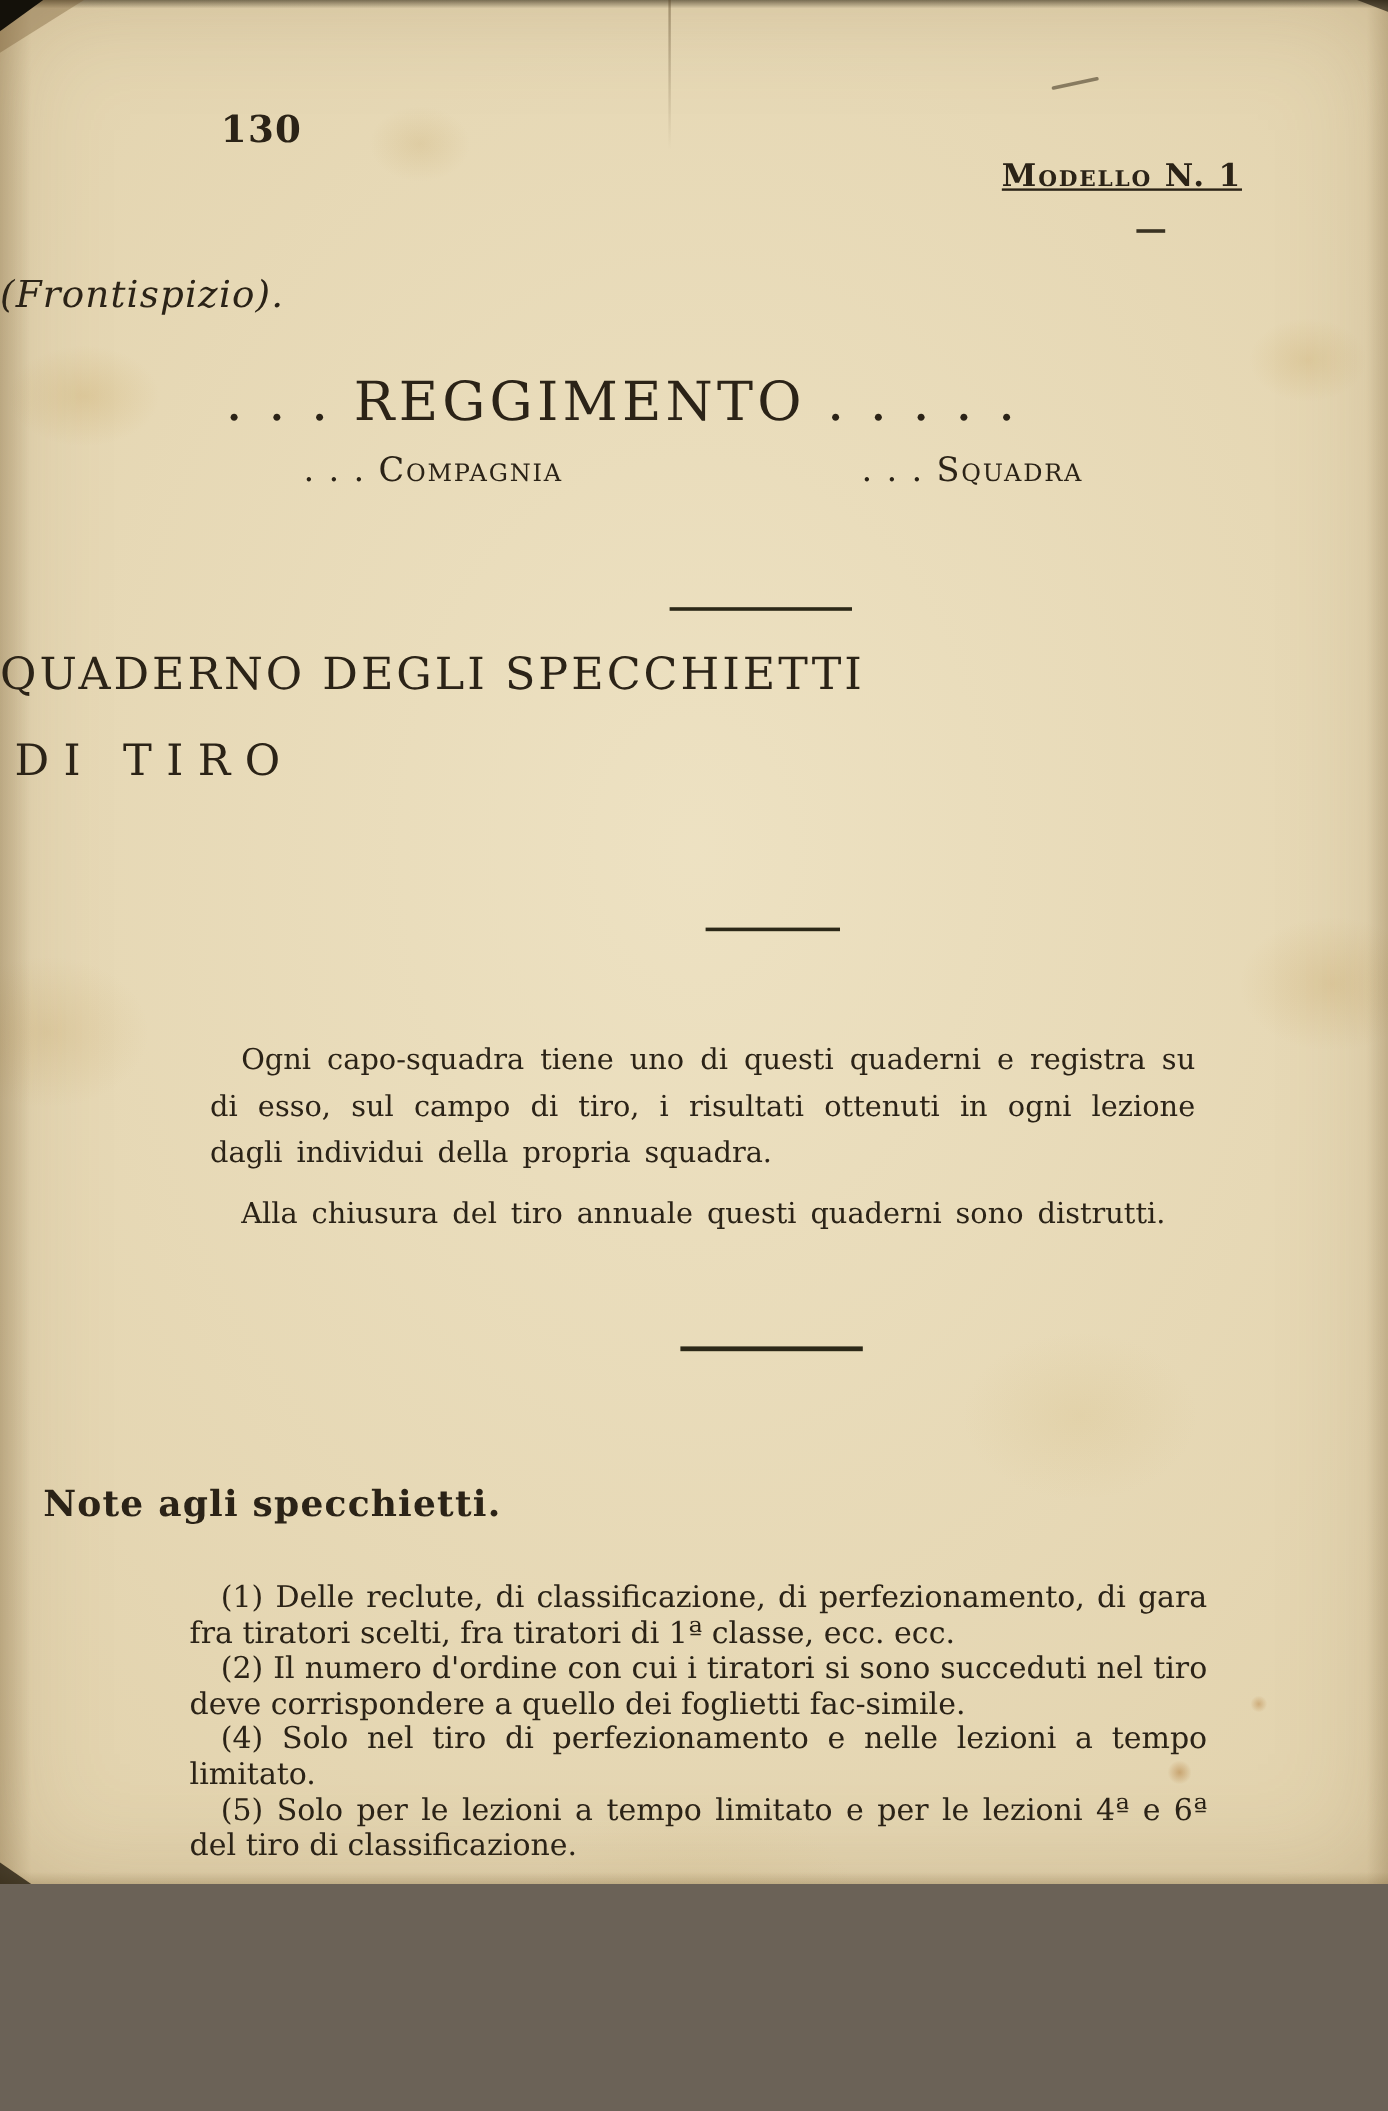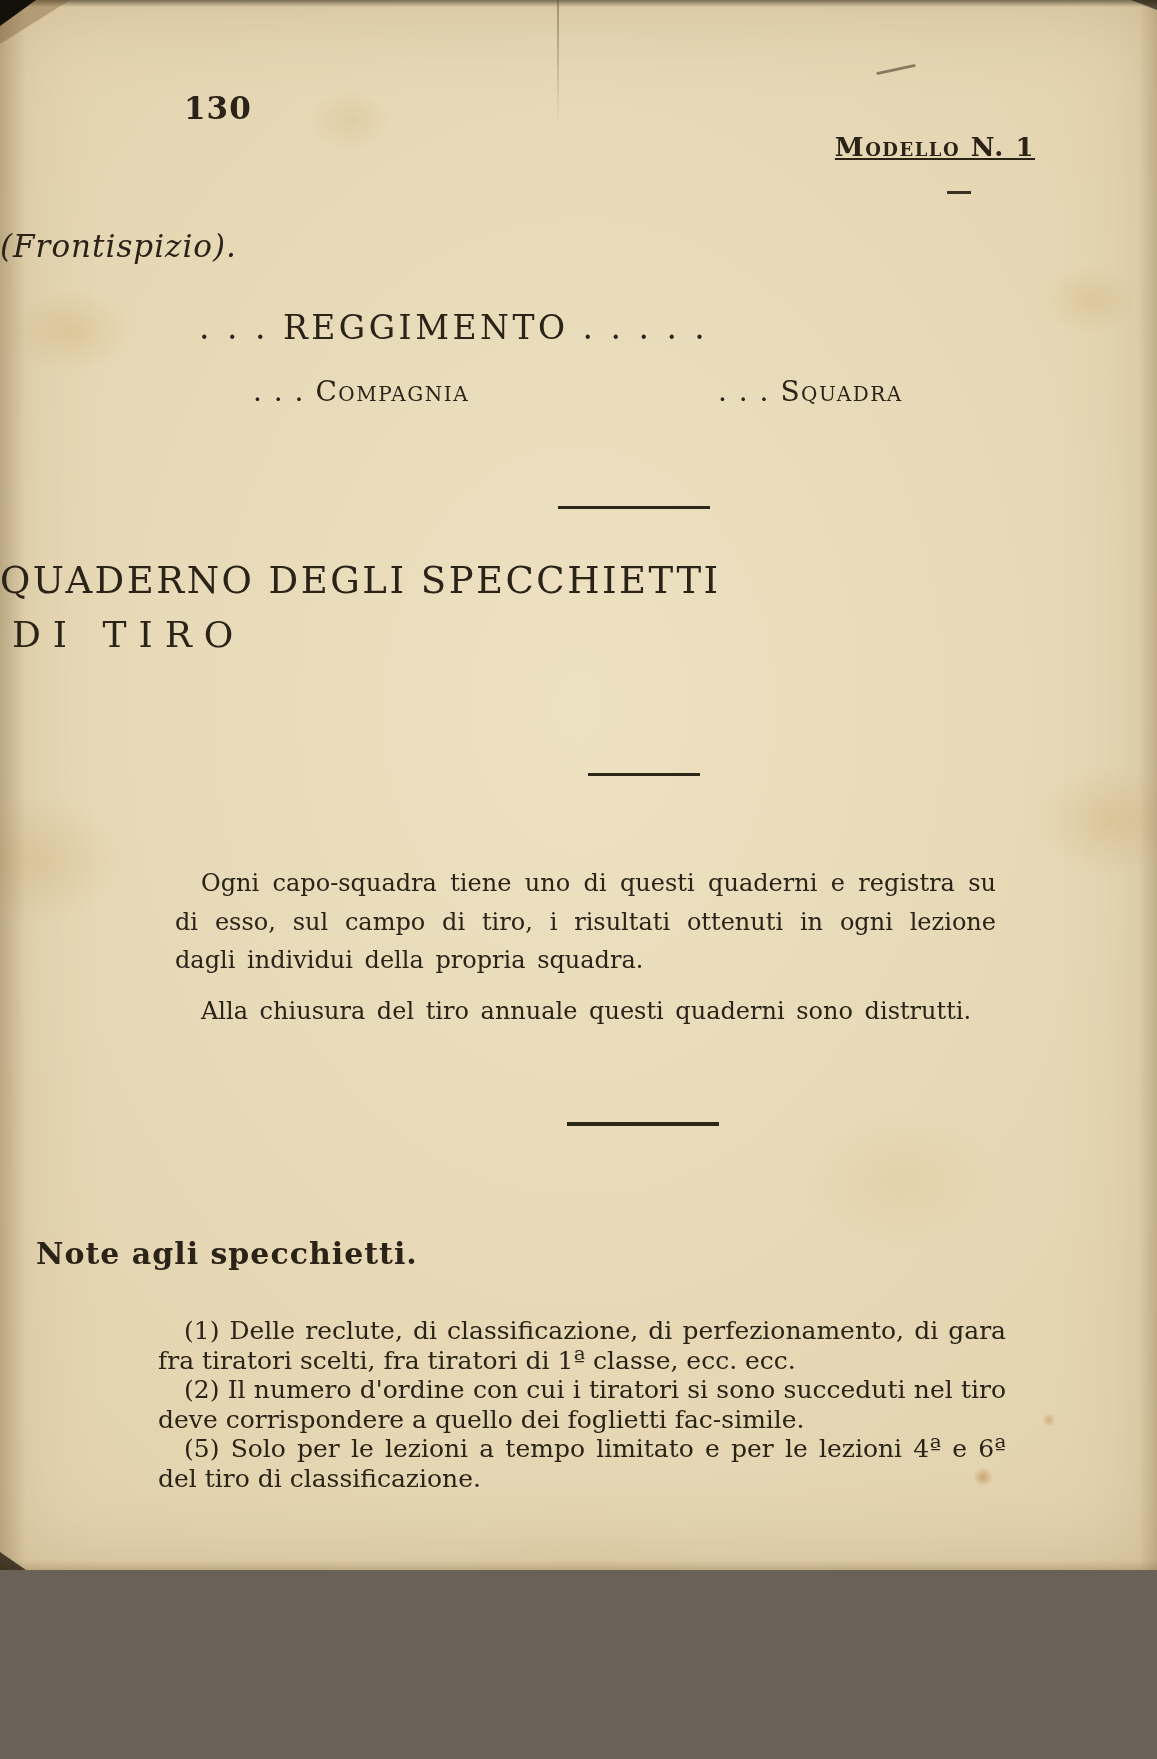--- a/index.html
+++ b/index.html
@@ -36,28 +36,28 @@
   .corner-tl2{top:0;left:0;width:0;height:0;border-top:44px solid rgba(110,80,40,.35);border-right:70px solid transparent;}
   .corner-tr{top:0;right:0;width:0;height:0;border-top:10px solid rgba(28,22,10,.65);border-left:26px solid transparent;}
   .corner-bl{bottom:0;left:0;width:0;height:0;border-bottom:18px solid rgba(28,22,10,.75);border-right:26px solid transparent;}
   .crease{left:557px;top:0;width:2px;height:125px;background:linear-gradient(to bottom, rgba(90,70,40,.45), rgba(90,70,40,0));}
   .scratch{left:876px;top:68px;width:40px;height:3px;background:rgba(60,50,30,.55);border-radius:2px;transform:rotate(-12deg);}
   
   .pageno{left:184px;top:90px;font-size:31px;font-weight:bold;letter-spacing:1px;}
   .model{right:122px;top:132px;font-size:26px;font-weight:bold;font-variant:small-caps;letter-spacing:1.5px;text-decoration:underline;}
   .model-dash{left:947px;top:191px;width:24px;height:3px;background:#3a3222;}
   .frontis{top:228px;font-style:italic;font-size:31px;letter-spacing:1px;}
-  .reggimento{left:188px;top:308px;font-size:33px;letter-spacing:3.5px;margin-left:11px;}
+  .reggimento{left:188px;top:308px;font-size:45px;letter-spacing:3.5px;}
   .comp{left:253px;top:375px;font-size:28px;font-variant:small-caps;letter-spacing:1.5px;}
   .squad{left:718px;top:375px;font-size:28px;font-variant:small-caps;letter-spacing:1.5px;}
   .rule{background:#2c2818;height:3px;}
   .rule1{left:558px;top:506px;width:152px;}
   .rule2{left:588px;top:773px;width:112px;}
   .rule3{left:567px;top:1122px;width:152px;height:4px;}
-  .title1{top:540px;font-size:37px;letter-spacing:2.5px;font-weight:500;margin-top:19px;}
+  .title1{top:540px;font-size:37px;letter-spacing:2.5px;font-weight:500;}
   .title2{top:614px;font-size:36px;letter-spacing:12px;padding-left:12px;box-sizing:border-box;}
   .bodytext{left:163px;top:852px;width:845px;}
   .bodytext p{margin:12px;font-size:24px;line-height:38.5px;text-align:justify;text-indent:26px;word-spacing:4px;}
   .notes-h{top:1236px;font-size:30px;font-weight:bold;letter-spacing:1px;padding-left:36px;}
   .notes{left:158px;top:1316px;width:848px;}
   .notes p{margin:0;font-size:25px;line-height:29.6px;text-align:justify;text-indent:26px;font-weight:500;}
 </style>
 </head>
 <body>
 
@@ -94,16 +94,17 @@
     <p>Alla chiusura del tiro annuale questi quaderni sono distrutti.</p>
   </div>
 
   <div class="abs rule rule3"></div>
 
   <div class="abs centered notes-h">Note agli specchietti.</div>
 
   <div class="abs notes">
     <p><span>(1)</span> <span>Delle reclute, di classificazione, di perfezionamento, di gara fra tiratori scelti, fra tiratori di 1ª classe, ecc. ecc.</span></p>
     <p><span>(2)</span> <span>Il numero d'ordine con cui i tiratori si sono succeduti nel tiro deve corrispondere a quello dei foglietti fac-simile.</span></p>
+    <p><span>(4)</span> <span>Solo nel tiro di perfezionamento e nelle lezioni a tempo limitato.</span></p>
     <p><span>(5)</span> <span>Solo per le lezioni a tempo limitato e per le lezioni 4ª e 6ª del tiro di classificazione.</span></p>
   </div>
 
 </div>
 
 </body></html>

